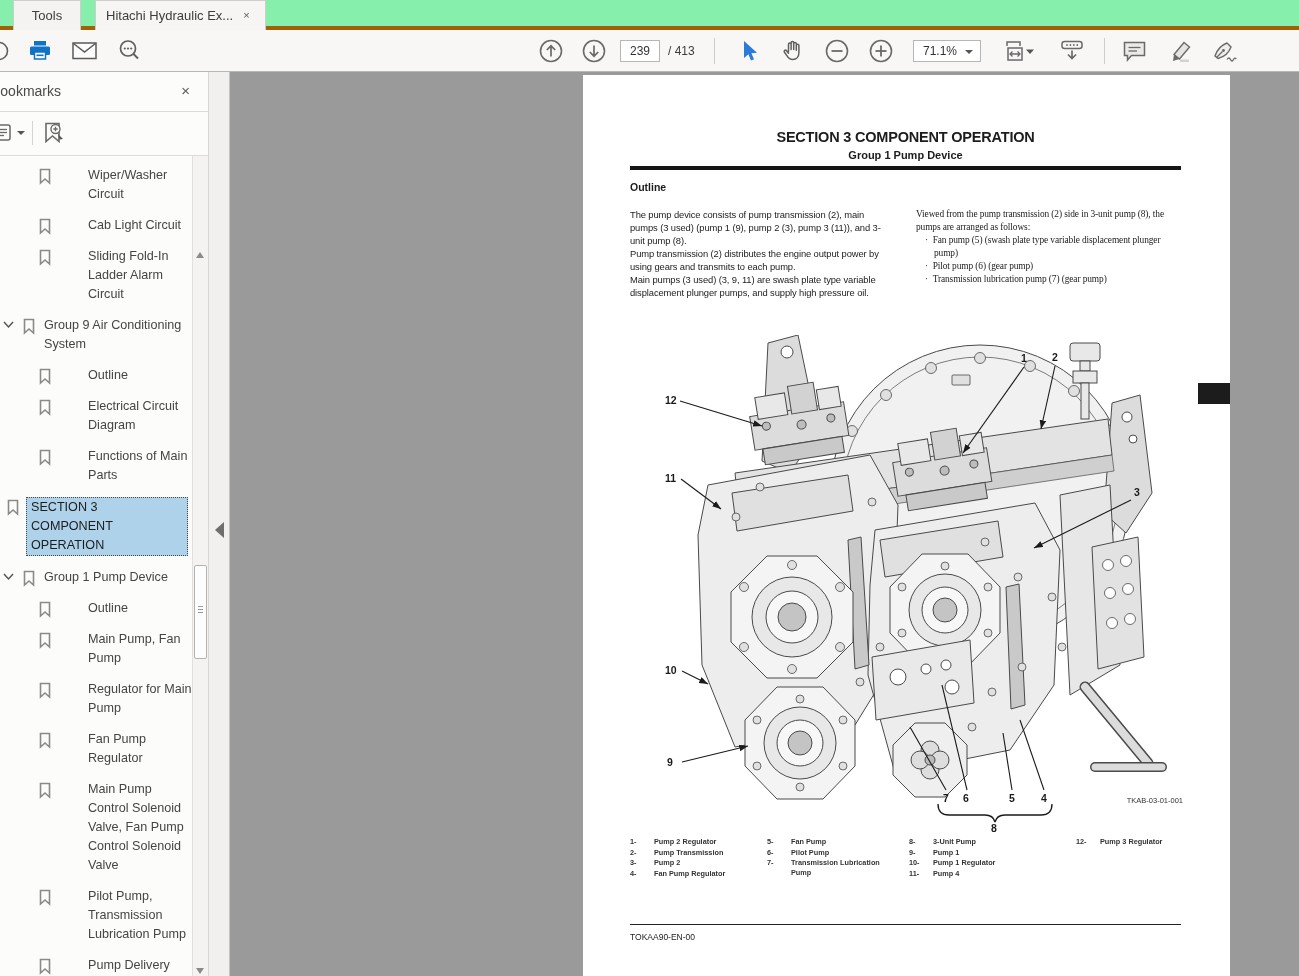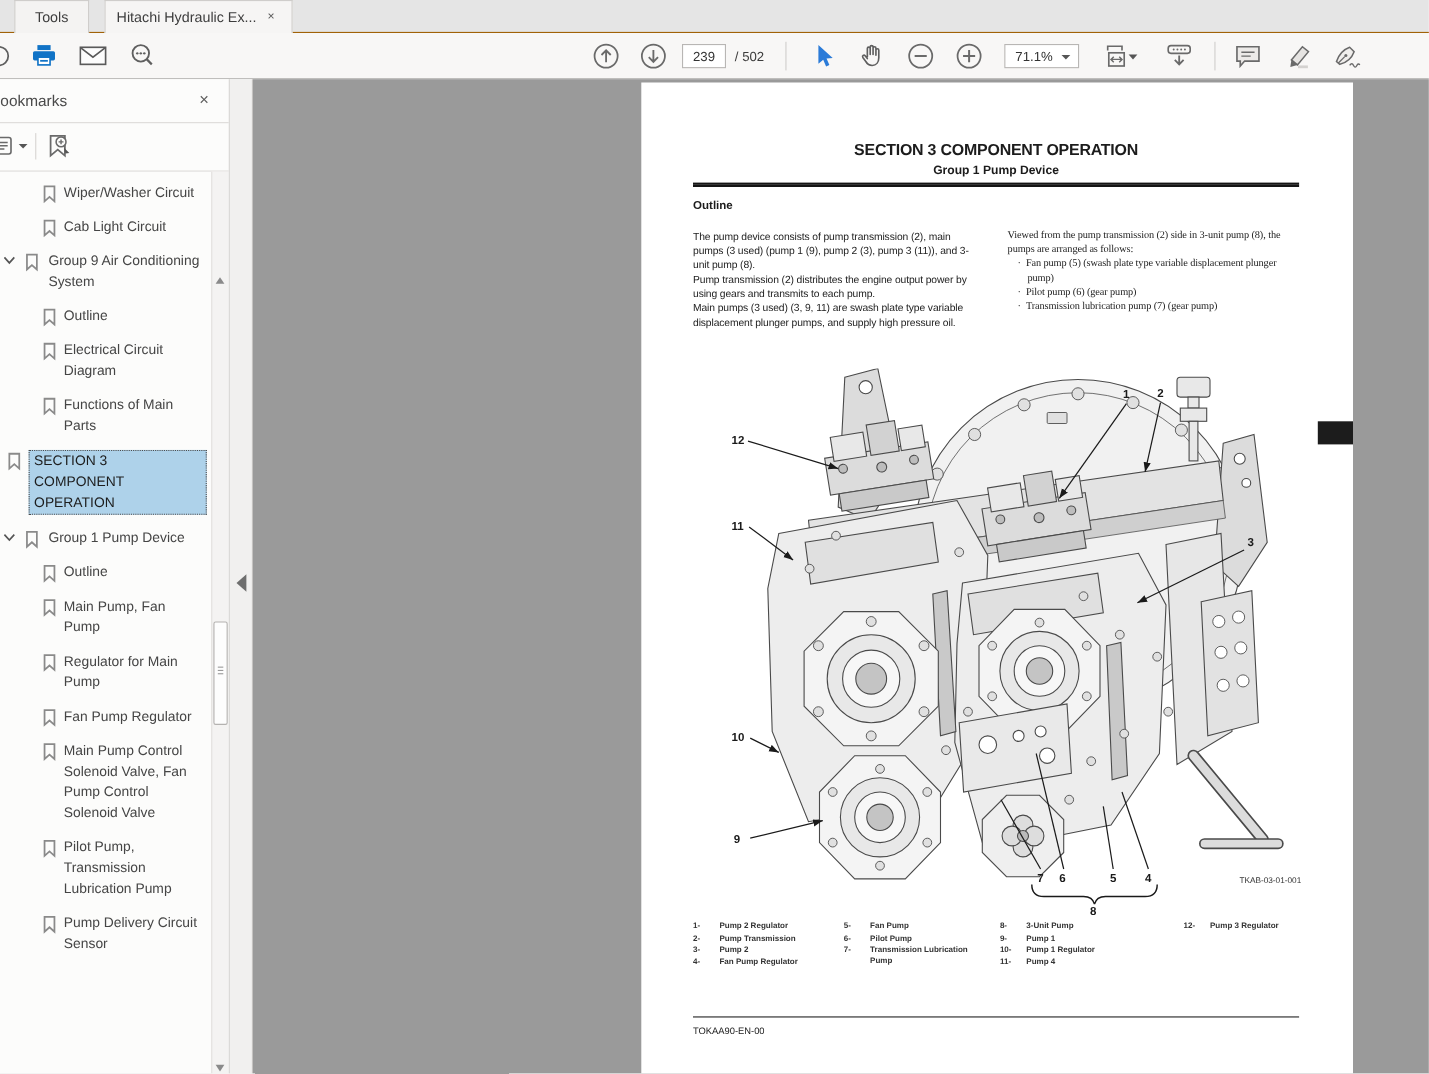--- a/index.html
+++ b/index.html
@@ -1,21 +1,21 @@
 <!DOCTYPE html>
 <html><head>
 <meta charset="utf-8">
 <style>
   * { box-sizing: border-box; }
   html,body { margin:0; padding:0; }
   body { font-family:"Liberation Sans", sans-serif; }
   #stage { position:relative; width:1299px; height:976px; overflow:hidden; background:#fff; }
 
   
-  .tabbar { position:absolute; left:0; top:0; width:1299px; height:30px; background:#e5e5e5; border-bottom:1px solid #a16207; }
+  .tabbar { position:absolute; left:0; top:0; width:1299px; height:30px; background:#86efac; border-bottom:4px solid #a16207; }
   .tab { position:absolute; top:0; height:30px; background:#f4f3f2; border:1px solid #cfcdcb; border-bottom:none;
          display:flex; align-items:center; justify-content:center; font-size:13px; color:#3d3d3d; }
   .tab.tools { left:13px; width:68px; }
   .tab.doc { left:95px; width:171px; background:#f6f5f4; padding:0 10px; justify-content:flex-start; }
   .tab-close { margin-left:10px; font-size:11px; color:#5d5d5d; line-height:1; }
 
   
   .toolbar { position:absolute; left:0; top:30px; width:1299px; height:42px; background:#f8f7f6; border-bottom:1px solid #b9b7b6; }
   .ticon { position:absolute; top:9px; width:26px; height:24px; display:flex; align-items:center; justify-content:center; }
   .tsep { position:absolute; top:8px; width:1px; height:26px; background:#cfcdcb; }
@@ -33,21 +33,21 @@
   .sb-close { position:absolute; right:18px; top:10px; font-size:15px; color:#5d5d5d; }
   .sb-tools { position:absolute; left:0; top:40px; width:100%; height:44px; border-bottom:1px solid #dddbd9; }
   .sb-list { position:absolute; left:0; top:84px; width:192px; bottom:0; padding-top:10px; overflow:hidden; }
 
   .bm-row { position:relative; margin-bottom:12px; font-size:12.6px; line-height:19px; color:#454545; }
   .bm-row .chev { position:absolute; top:4px; }
   .bm-row .ribbon { position:absolute; top:2px; }
   .bm-label { display:block; }
   .lvl0 .ribbon { left:6px; } .lvl0 .bm-label { margin-left:27px; }
   .lvl1 .chev { left:3px; } .lvl1 .ribbon { left:22px; } .lvl1 .bm-label { margin-left:44px; max-width:140px; }
-  .lvl2 .ribbon { left:38px; } .lvl2 .bm-label { margin-left:58px; max-width:126px; }
+  .lvl2 .ribbon { left:38px; } .lvl2 .bm-label { margin-left:88px; max-width:126px; }
   .bm-row.selected .bm-label { margin-left:26px; width:162px; max-width:162px; background:#aed2ea; border:1px dotted #4b4b4b; padding:0 4px; color:#1d1d1d; }
   .bm-row.selected .bm-label span { display:inline-block; max-width:102px; }
 
   .sb-scroll { position:absolute; right:0; top:84px; width:16px; bottom:0; background:#f4f3f2; border-left:1px solid #e2e0de; }
   .sb-up { position:absolute; right:4px; top:96px; width:0; height:0; border-left:4px solid transparent; border-right:4px solid transparent; border-bottom:6px solid #8a8a8a; }
   .sb-down { position:absolute; right:4px; bottom:2px; width:0; height:0; border-left:4px solid transparent; border-right:4px solid transparent; border-top:6px solid #8a8a8a; }
   .sb-thumb { position:absolute; right:1px; top:493px; width:13px; height:94px; background:#fdfdfd; border:1px solid #b4b2b0; border-radius:2px; }
   .sb-thumb:after { content:""; position:absolute; left:3px; right:3px; top:43px; height:1px; background:#9a9a9a; box-shadow:0 3px 0 #9a9a9a, 0 -3px 0 #9a9a9a; }
 
   
@@ -138,21 +138,21 @@
           <path d="M13,18.5 V8 M8.8,12 L13,7.8 L17.2,12" fill="none" stroke="#6a6a6a" stroke-width="1.7"></path>
         </svg>
     </span>
     <span class="ticon" style="left:581px">
       <svg width="26" height="26">
           <circle cx="13" cy="13" r="10.5" fill="none" stroke="#6a6a6a" stroke-width="1.6"></circle>
           <path d="M13,7.5 V18 M8.8,14 L13,18.2 L17.2,14" fill="none" stroke="#6a6a6a" stroke-width="1.7"></path>
         </svg>
     </span>
     <span class="pagebox">239</span>
-    <span class="pagetotal">/ 502</span>
+    <span class="pagetotal">/ 413</span>
     <span class="tsep" style="left:714px"></span>
 
     <span class="ticon" style="left:736px">
       <svg width="22" height="24">
           <path d="M6,2 L6,19 L10.4,15.3 L13,21.5 L16,20.2 L13.4,14.2 L19,13.8 Z" fill="#2b7bd8"></path>
         </svg>
     </span>
     <span class="ticon" style="left:780px">
       <svg width="26" height="26">
           <path d="M8.5,13.5 V6.2 a1.3,1.3 0 0 1 2.6,0 V11.5 M11.1,11.5 V4.8 a1.3,1.3 0 0 1 2.6,0 V11.5 M13.7,11.5 V5.8 a1.3,1.3 0 0 1 2.6,0 V12.2 M16.3,12.2 V7.6 a1.3,1.3 0 0 1 2.6,0 V14.5 c0,4.2 -2.4,7 -6,7 c-3,0 -4.4,-1.2 -5.8,-3.6 L4.4,14.2 c-0.9,-1.5 1,-2.8 2.1,-1.5 L8.5,15.2" fill="none" stroke="#5f5f5f" stroke-width="1.5" stroke-linecap="round" stroke-linejoin="round"></path>
@@ -249,20 +249,26 @@
           <svg class="ribbon" width="14" height="17">
             <path d="M2.5,1.5 h9 v13.5 l-4.5,-4 l-4.5,4 z" fill="none" stroke="#8a8a8a" stroke-width="1.6"></path>
           </svg>
           <span class="bm-label">Wiper/Washer Circuit</span>
         </div>
         <div class="bm-row lvl2">
           <svg class="ribbon" width="14" height="17">
             <path d="M2.5,1.5 h9 v13.5 l-4.5,-4 l-4.5,4 z" fill="none" stroke="#8a8a8a" stroke-width="1.6"></path>
           </svg>
           <span class="bm-label">Cab Light Circuit</span>
+        </div>
+        <div class="bm-row lvl2">
+          <svg class="ribbon" width="14" height="17">
+            <path d="M2.5,1.5 h9 v13.5 l-4.5,-4 l-4.5,4 z" fill="none" stroke="#8a8a8a" stroke-width="1.6"></path>
+          </svg>
+          <span class="bm-label">Sliding Fold-In Ladder Alarm Circuit</span>
         </div>
         <div class="bm-row lvl1">
           <svg class="chev" width="11" height="9">
             <polyline points="1,2 5.5,7 10,2" fill="none" stroke="#555" stroke-width="1.5"></polyline>
           </svg>
           <svg class="ribbon" width="14" height="17">
             <path d="M2.5,1.5 h9 v13.5 l-4.5,-4 l-4.5,4 z" fill="none" stroke="#8a8a8a" stroke-width="1.6"></path>
           </svg>
           <span class="bm-label">Group 9 Air Conditioning System</span>
         </div>

